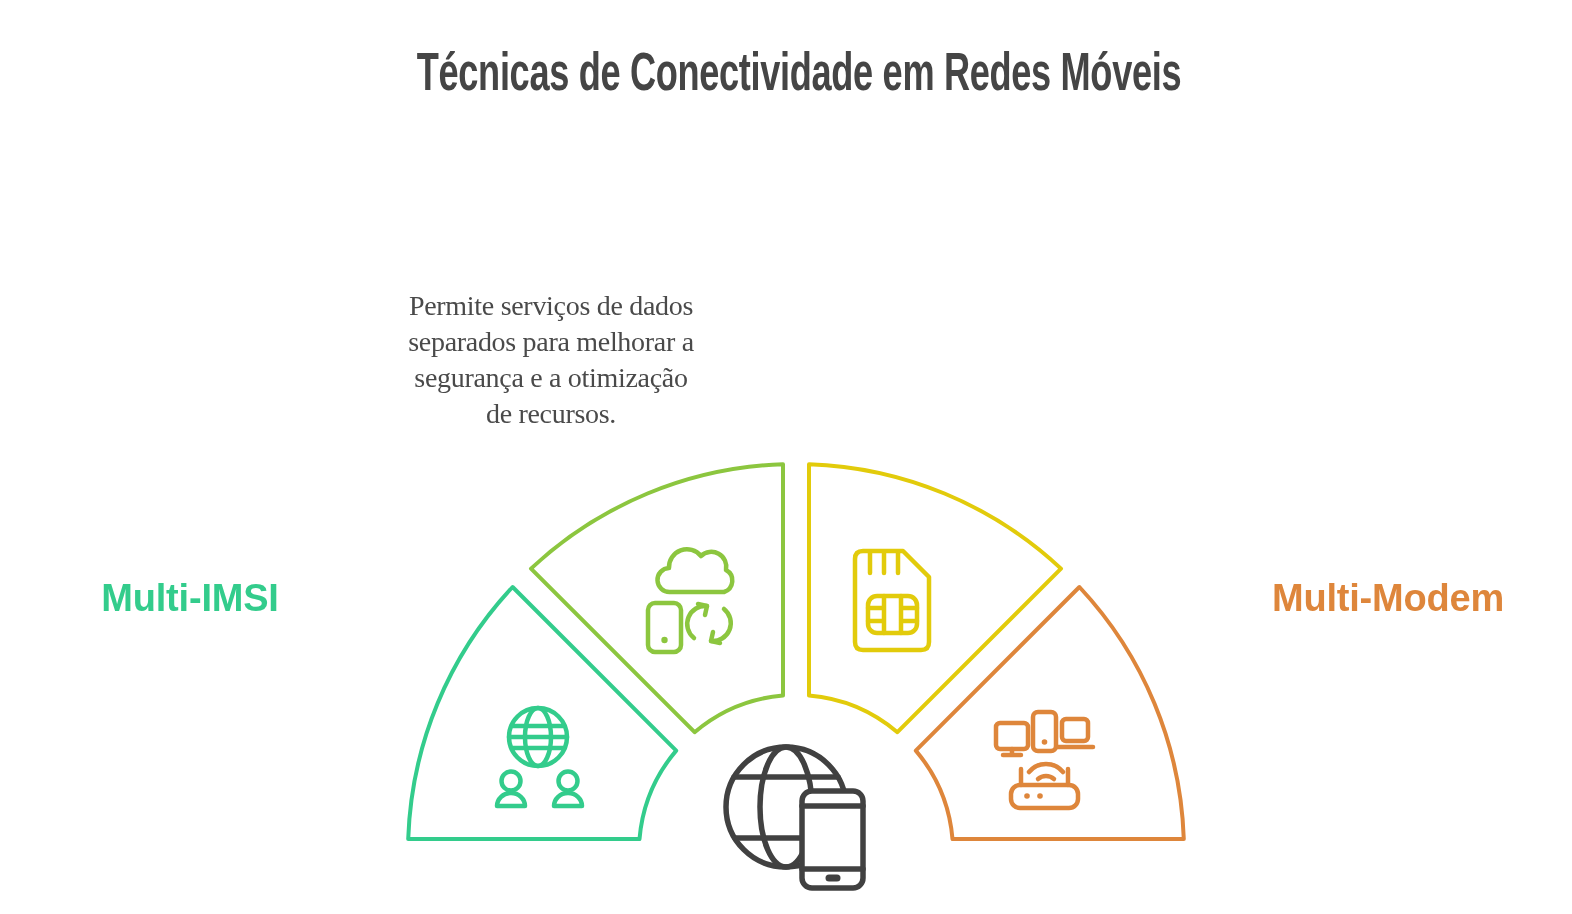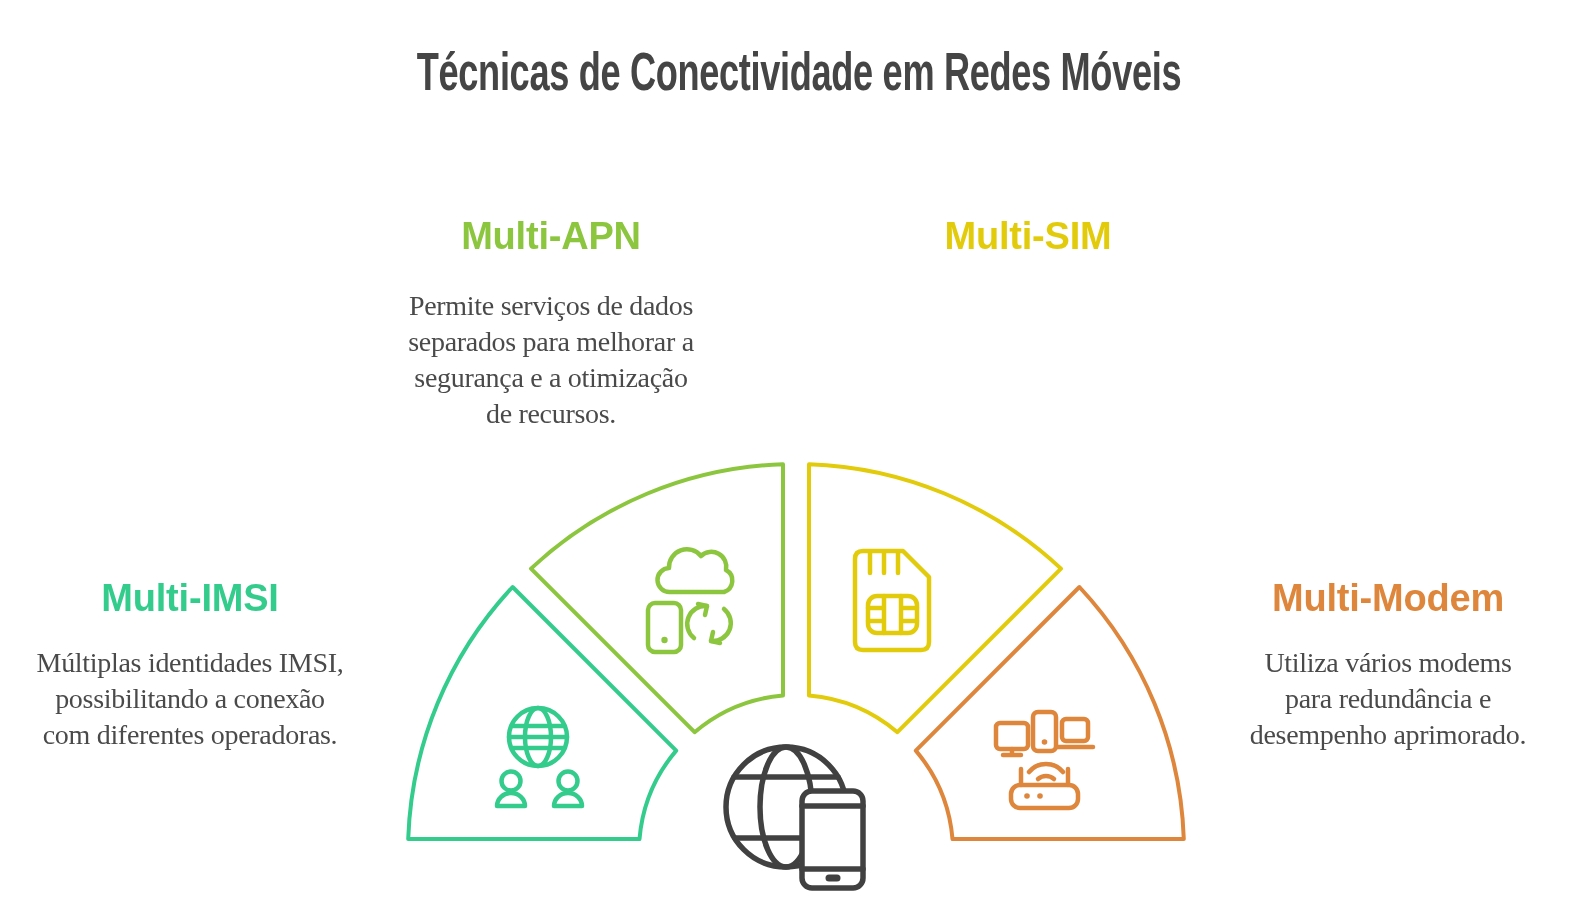--- a/index.html
+++ b/index.html
@@ -40,27 +40,23 @@
   svg .wedge{fill:none;stroke-width:4;stroke-linejoin:round;stroke-linecap:round;}
 </style>
 </head>
 <body>
 
 <div class="canvas" style="--title: #454545; --body: #4a4a4a;">
 
   <div class="title">Técnicas de Conectividade em Redes Móveis</div>
 
   <div class="heading h-imsi" style="color: rgb(51, 204, 140);">Multi-IMSI</div>
-  <div class="heading h-apn" style="color: rgb(140, 198, 63);">Multi-APN</div>
-  <div class="heading h-sim" style="color: rgb(226, 203, 11);">Multi-SIM</div>
   <div class="heading h-modem" style="color: rgb(222, 134, 59);">Multi-Modem</div>
 
-  <div class="para p-imsi">Múltiplas identidades IMSI, possibilitando a conexão com diferentes operadoras.</div>
   <div class="para p-apn">Permite serviços de dados separados para melhorar a segurança e a otimização de recursos.</div>
-  <div class="para p-modem">Utiliza vários modems para redundância e desempenho aprimorado.</div>
 
   <svg class="fan" viewBox="0 0 1572 914" aria-hidden="true">
 
     <path class="wedge" d="M639.5,839.0 L408.2,839.0 A388 388 0 0 1 512.6,587.0 L676.2,750.6 A157 157 0 0 0 639.5,839.0 Z" stroke="#33cc8c"></path>
     <path class="wedge" d="M694.6,732.2 L531.0,568.6 A388 388 0 0 1 783.0,464.2 L783.0,695.5 A157 157 0 0 0 694.6,732.2 Z" stroke="#8cc63f"></path>
     <path class="wedge" d="M809.0,695.5 L809.0,464.2 A388 388 0 0 1 1061.0,568.6 L897.4,732.2 A157 157 0 0 0 809.0,695.5 Z" stroke="#e2cb0b"></path>
     <path class="wedge" d="M915.8,750.6 L1079.4,587.0 A388 388 0 0 1 1183.8,839.0 L952.5,839.0 A157 157 0 0 0 915.8,750.6 Z" stroke="#de863b"></path>
 
     <g class="icon" style="color: rgb(51, 204, 140);">
       <circle cx="538" cy="737" r="29"></circle>

